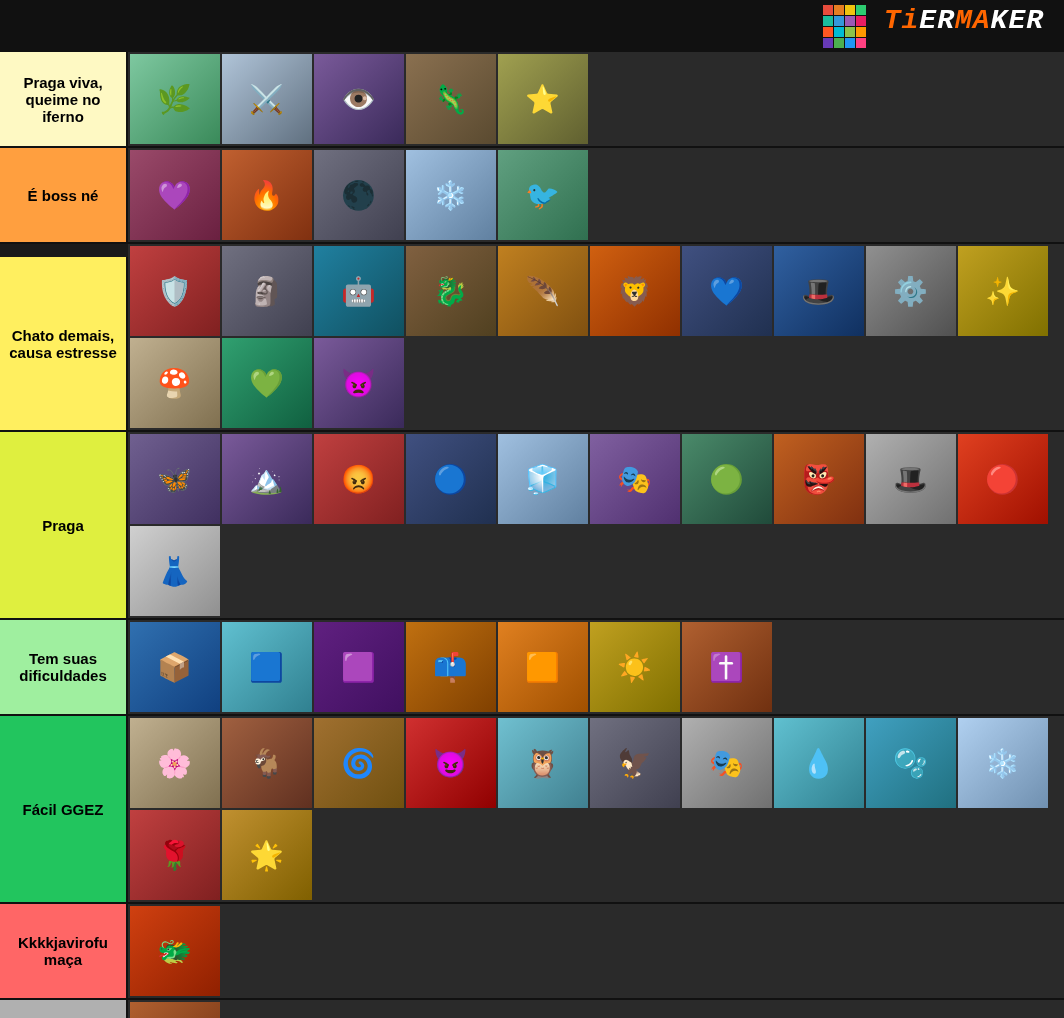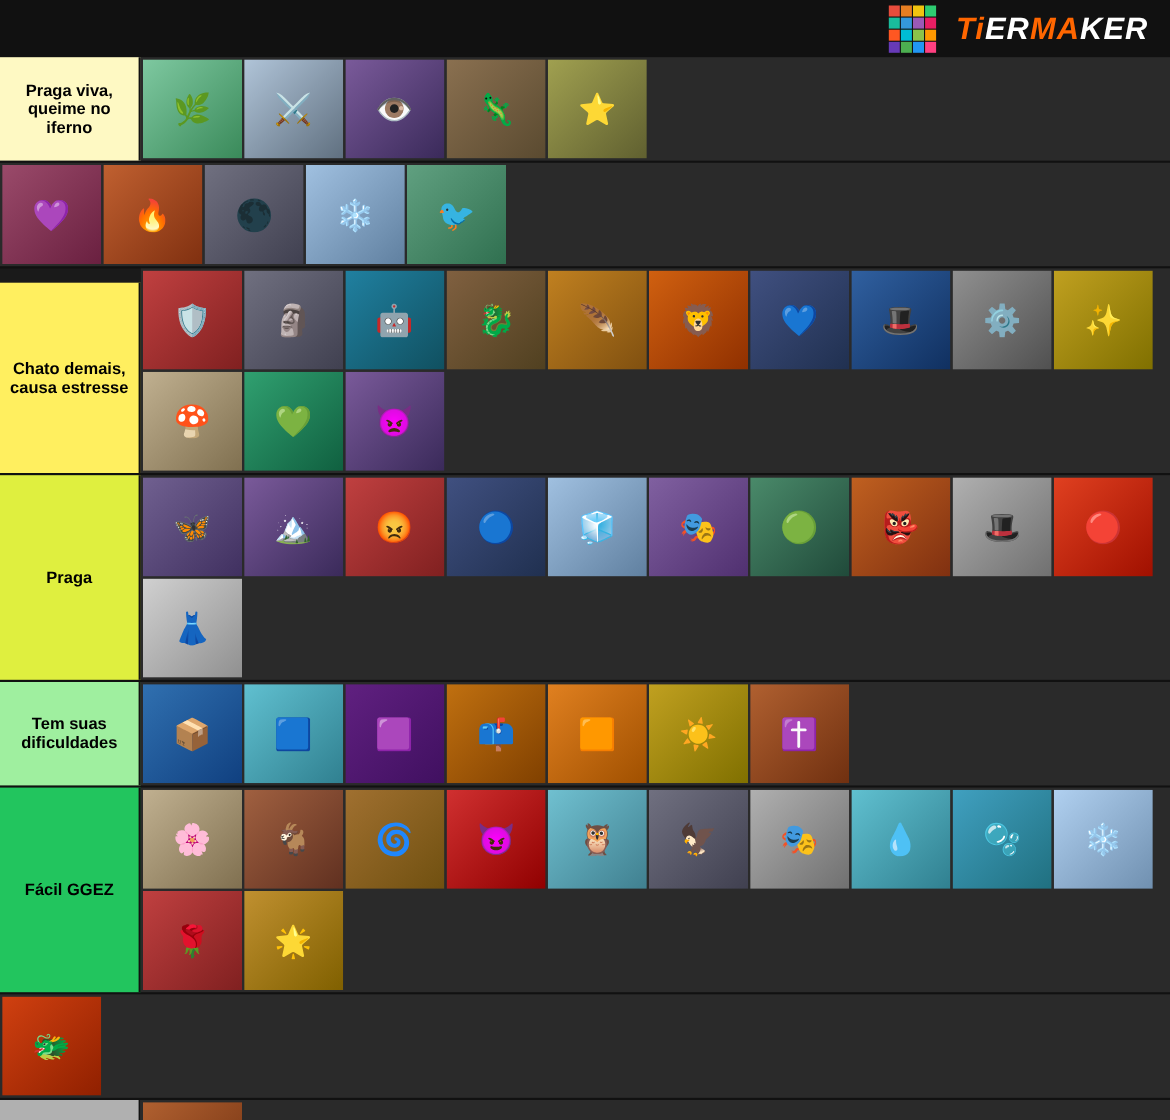--- a/index.html
+++ b/index.html
@@ -89,22 +89,22 @@
     .header-bar {
       background: #111;
       display: flex;
       justify-content: flex-end;
       align-items: center;
       padding: 8px 20px;
       height: 52px;
     }
     .tiermaker-logo {
       display: flex;
-      align-items: center;
       gap: 18px;
+      font-family: Liberation Mono, monospace;
     }
     .logo-grid {
       display: grid;
       grid-template-columns: repeat(4, 10px);
       grid-template-rows: repeat(4, 10px);
       gap: 1px;
     }
     .logo-cell {
       width: 10px;
       height: 10px;
@@ -173,20 +173,21 @@
         </div>
         <div class="item-cell">
           <div class="item-inner c4">🦎</div>
         </div>
         <div class="item-cell">
           <div class="item-inner c5">⭐</div>
         </div>
       </div>
     </div>
     <div class="tier-row">
+      <div class="tier-label" style="background: rgb(255, 159, 63);">É boss né</div>
       <div class="tier-items">
         <div class="item-cell">
           <div class="item-inner c8">💜</div>
         </div>
         <div class="item-cell">
           <div class="item-inner c11">🔥</div>
         </div>
         <div class="item-cell">
           <div class="item-inner c13">🌑</div>
         </div>
@@ -341,20 +342,21 @@
         </div>
         <div class="item-cell">
           <div class="item-inner c44">🌹</div>
         </div>
         <div class="item-cell">
           <div class="item-inner c48">🌟</div>
         </div>
       </div>
     </div>
     <div class="tier-row">
+      <div class="tier-label" style="background: rgb(255, 102, 102);">Kkkkjavirofu maça</div>
       <div class="tier-items">
         <div class="item-cell">
           <div class="item-inner c59">🐲</div>
         </div>
       </div>
     </div>
     <div class="tier-row">
       <div class="tier-label" style="background: rgb(176, 176, 176);">Sim</div>
       <div class="tier-items">
         <div class="item-cell">

